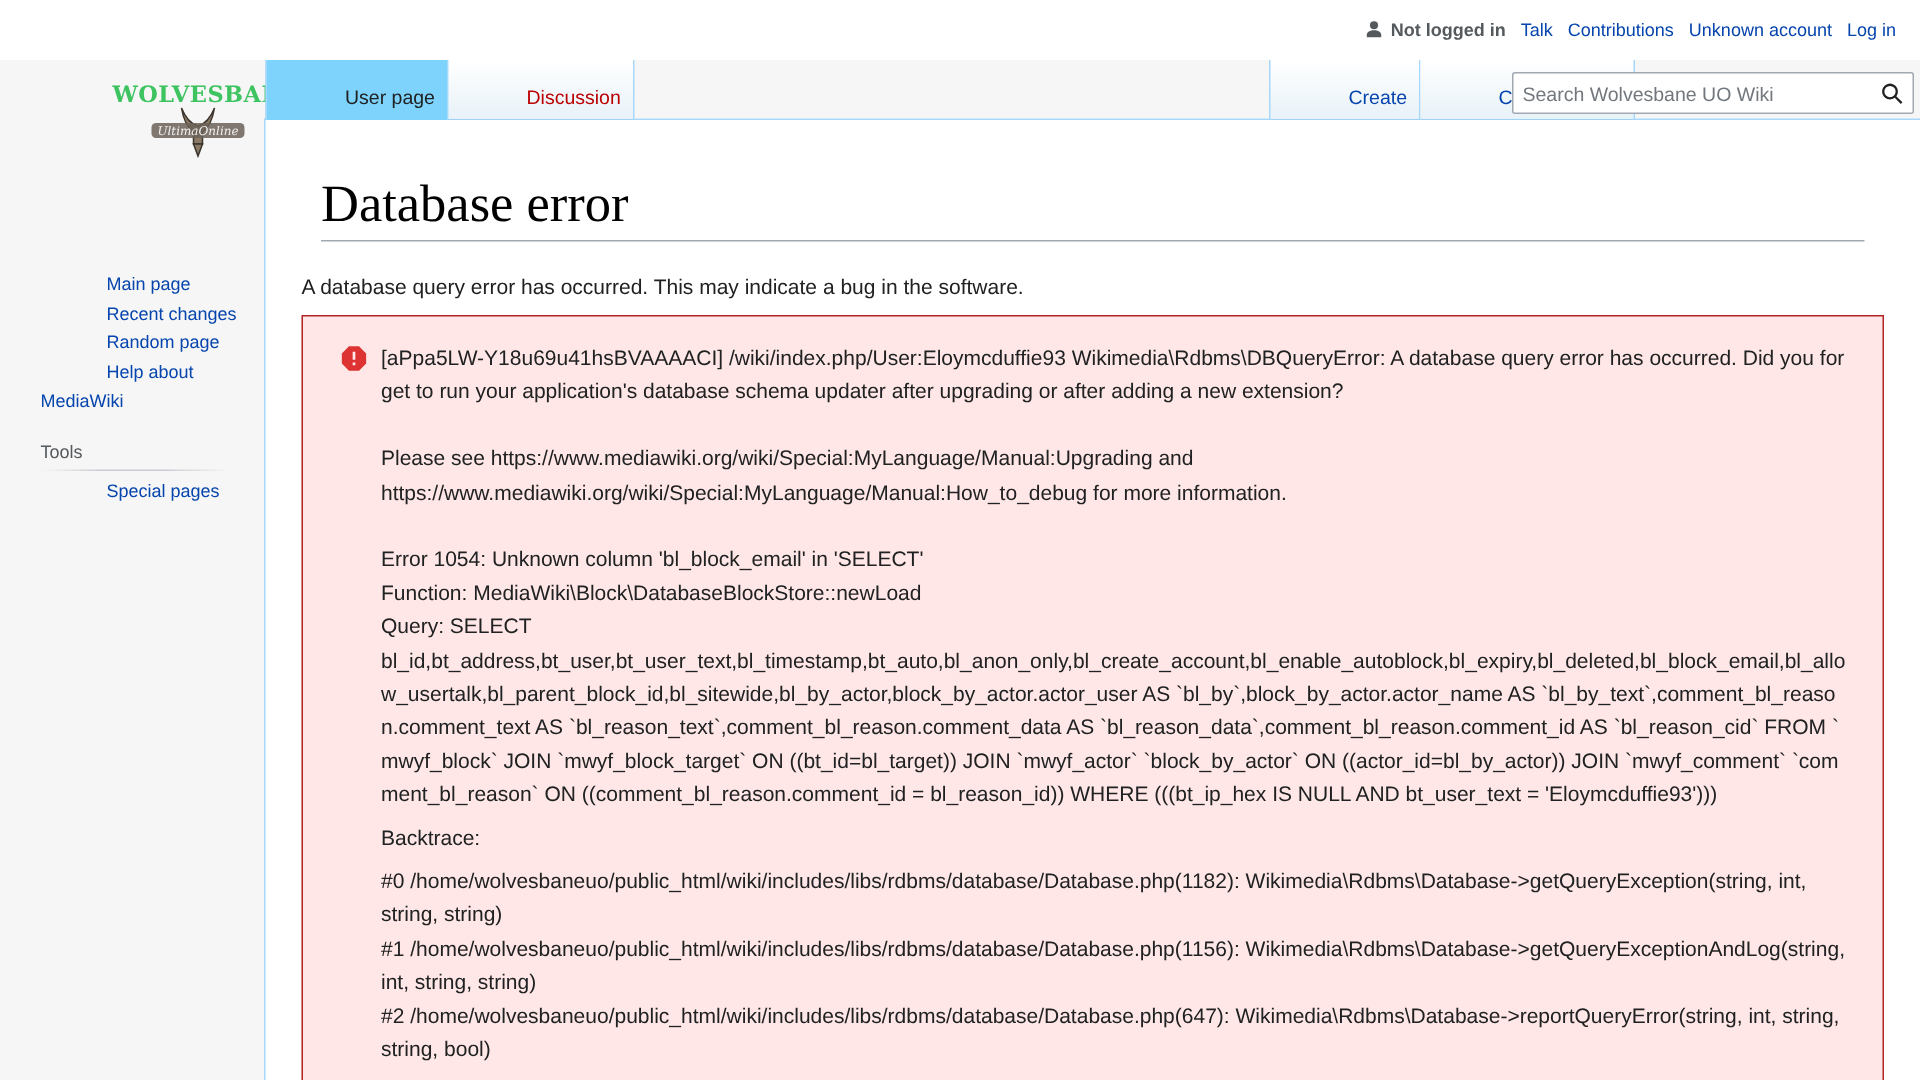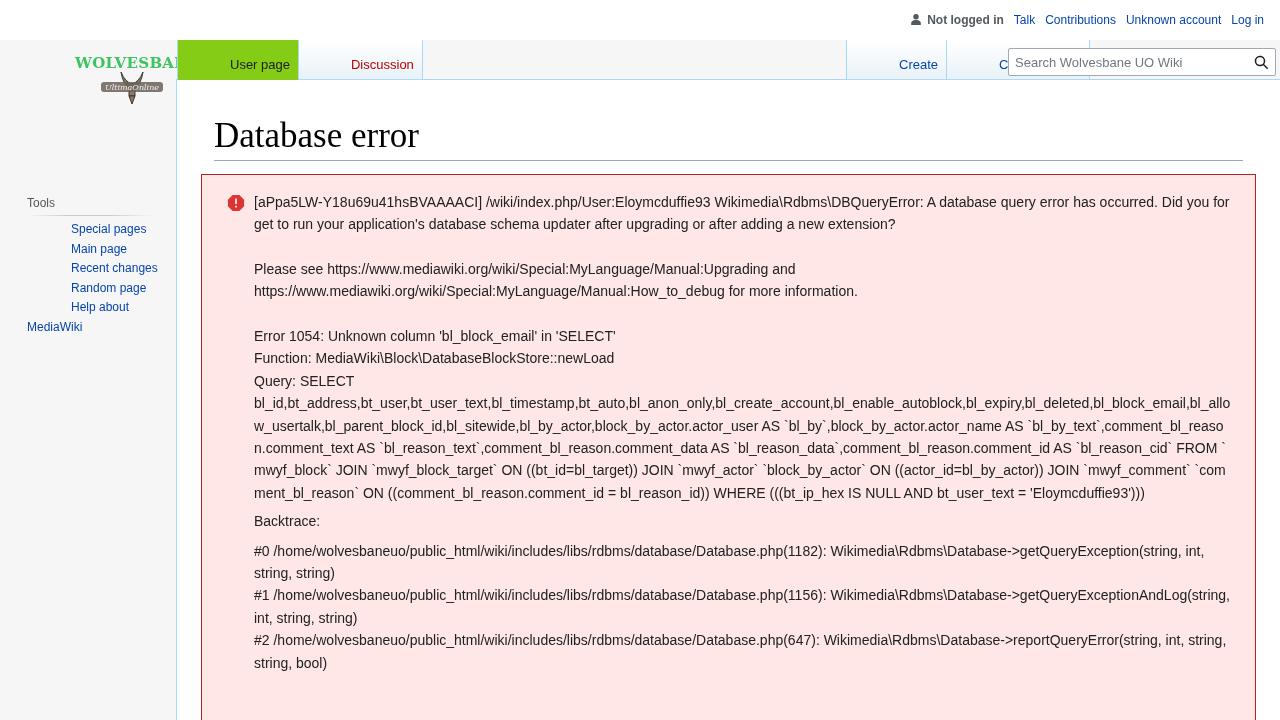--- a/index.html
+++ b/index.html
@@ -55,21 +55,21 @@
   .tabs-right {
     position: absolute; left: 846px; top: 40px; height: 40px; display: flex;
   }
   .tab {
     height: 40px; padding: 0 8px; font-size: 13px; display: flex; align-items: flex-end;
     padding-bottom: 8px;
     background-image: linear-gradient(to top, #77c1f6 0, #e8f2f8 1px, #fff 100%);
     border-right: 1px solid #a7d7f9; position: relative;
   }
   .tab:first-child { border-left: 1px solid #a7d7f9; }
-  .tab.selected { background: #84cc16; color: #202122; }
+  .tab.selected { background: #7dd3fc; color: #202122; }
   .tab.new a { color: #ba0000; }
   .search {
     position: absolute; left: 1008px; top: 48px; width: 268px; height: 28px;
     border: 1px solid #a2a9b1; border-radius: 2px; background: #fff;
   }
   .search input {
     border: 0; outline: 0; background: transparent; width: 220px; height: 26px;
     padding: 0 6px; font-size: 13px; font-family: "Liberation Sans", sans-serif; color: #202122;
   }
   .search input::placeholder { color: #72777d; }
@@ -115,20 +115,21 @@
   <svg class="emblem" width="66" height="36" viewBox="0 0 66 36">
     <path d="M22 2 Q26 12 33 14 Q40 12 44 2 Q42 14 36 18 L36 26 L30 26 L30 18 Q24 14 22 2z" fill="#8a7a66" stroke="#3b342c" stroke-width="1"></path>
     <rect x="2" y="12" width="62" height="10" rx="3" fill="#6b6258" opacity="0.85"></rect>
     <text x="33" y="20" font-family="DejaVu Serif, serif" font-size="8" font-style="italic" fill="#f0f0f0" text-anchor="middle">UltimaOnline</text>
     <path d="M30 26 L33 34 L36 26z" fill="#8a7a66" stroke="#3b342c" stroke-width="1"></path>
   </svg>
 </a>
 
 <div class="content">
   <h1>Database error</h1>
+  <div class="intro">A database query error has occurred. This may indicate a bug in the software.</div>
   <div class="errorbox">
     <svg class="erricon" viewBox="0 0 20 20">
       <path fill="#d33" d="M13.728 1H6.272L1 6.272v7.456L6.272 19h7.456L19 13.728V6.272zM11 15H9v-2h2zm0-4H9V5h2z"></path>
     </svg>
     <p class="wrap">[aPpa5LW-Y18u69u41hsBVAAAACI] /wiki/index.php/User:Eloymcduffie93 Wikimedia\Rdbms\DBQueryError: A database query error has occurred. Did you forget to run your application's database schema updater after upgrading or after adding a new extension?</p>
     <div class="blank"></div>
     <p>Please see https://www.mediawiki.org/wiki/Special:MyLanguage/Manual:Upgrading and</p>
     <p>https://www.mediawiki.org/wiki/Special:MyLanguage/Manual:How_to_debug for more information.</p>
     <div class="blank"></div>
     <p>Error 1054: Unknown column 'bl_block_email' in 'SELECT'</p>
@@ -163,27 +164,27 @@
 </div>
 
 <div class="search">
   <input type="search" placeholder="Search Wolvesbane UO Wiki" style="">
   <svg class="btn" viewBox="0 0 20 20">
     <path fill="#202122" d="M12.2 13.6a7 7 0 1 1 1.4-1.4l5.4 5.4-1.4 1.4zM3 8a5 5 0 1 0 10 0A5 5 0 0 0 3 8z"></path>
   </svg>
 </div>
 
 <div class="sidebar">
-  <div class="portal portal-tools">
-    <h3>Tools</h3>
-    <ul>
-      <li><a href="#">Special pages</a></li>
-    </ul>
-  </div>
   <div class="portal">
     <ul>
       <li><a href="#">Main page</a></li>
       <li><a href="#">Recent changes</a></li>
       <li><a href="#">Random page</a></li>
       <li><a href="#">Help about MediaWiki</a></li>
     </ul>
   </div>
+  <div class="portal portal-tools">
+    <h3>Tools</h3>
+    <ul>
+      <li><a href="#">Special pages</a></li>
+    </ul>
+  </div>
 </div>
 
 </body></html>

